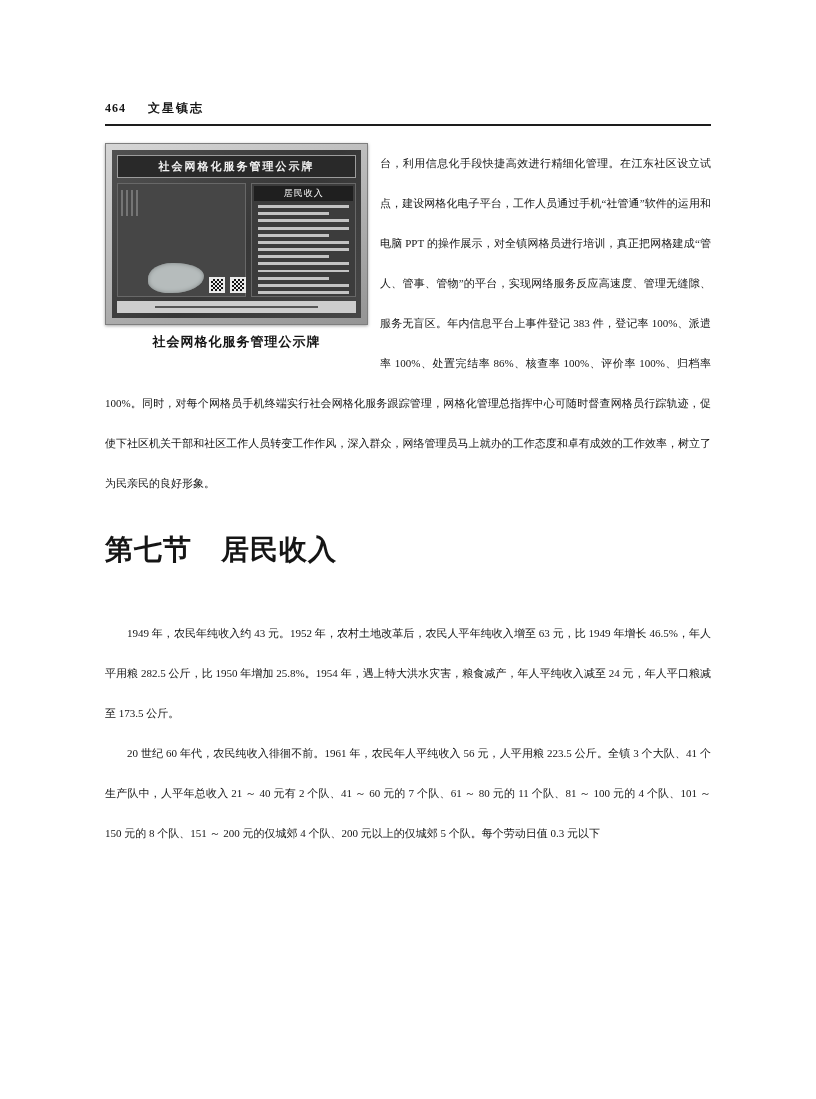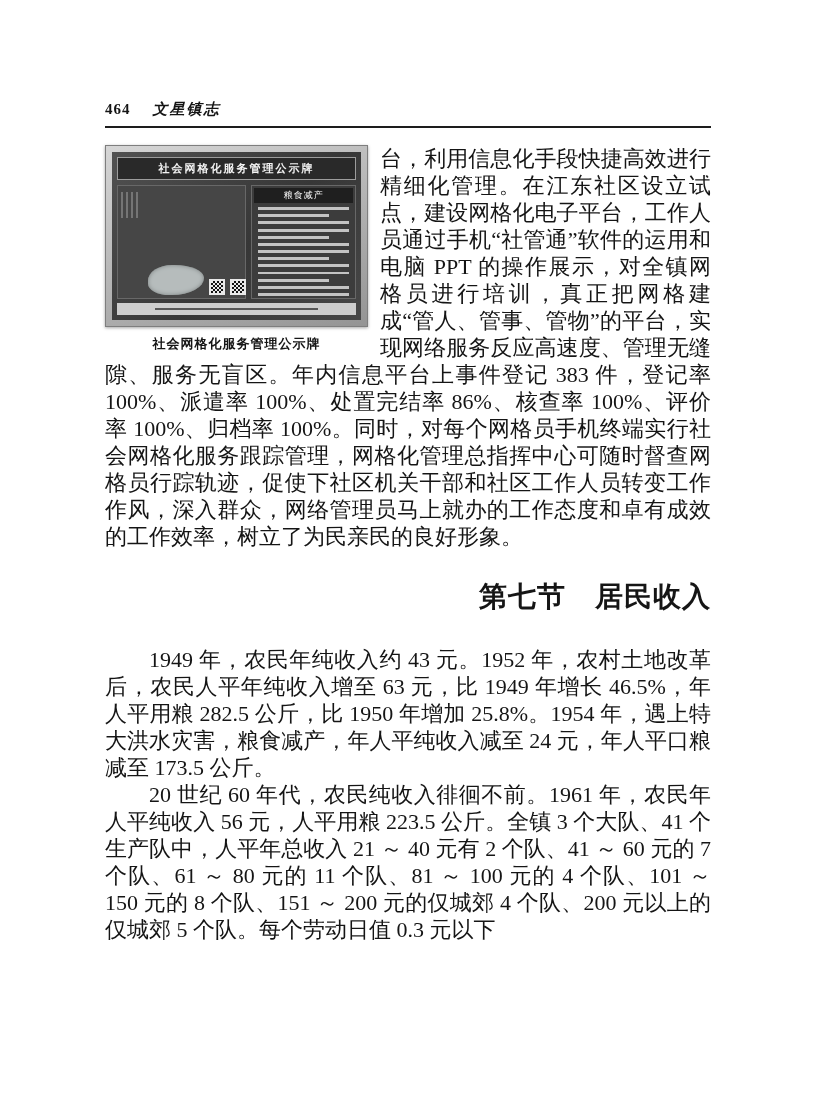--- a/index.html
+++ b/index.html
@@ -8,29 +8,29 @@
     width:816px; height:1099px;
     font-family:"Liberation Serif","DejaVu Serif",serif;
     color:#151515;
     overflow:hidden;
   }
   .page { width:816px; height:1099px; padding:100px 105px 0 105px; background:#fff; }
 
   
   .page-header {
     display:flex; align-items:baseline; gap:22px;
-    font-size:15px; padding-bottom:7px;
+    font-size:12px; padding-bottom:7px;
     border-bottom:2px solid #1d1d1d;
     margin-bottom:17px;
   }
   .pg-num { font-weight:bold; letter-spacing:1px; }
-  .bk-title { font-weight:bold; letter-spacing:2px;font-style:italic; }
+  .bk-title { font-weight:bold; letter-spacing:2px; }
 
   
-  .para { font-size:22px; line-height:27px; text-align:justify; }
+  .para { font-size:11px; line-height:40px; text-align:justify; }
   .indent { text-indent:2em; }
 
   
   .photo-fig { float:left; width:263px; margin:0 12px 4px 0; }
   .board {
     width:263px; height:182px;
     background:linear-gradient(160deg,#d6d6d6,#949494);
     padding:6px; border:1px solid #7e7e7e;
     box-shadow:0 1px 3px rgba(0,0,0,.35);
   }
@@ -72,23 +72,23 @@
   .board-footer .f-line { width:68%; height:2px; background:#565656; }
 
   .photo-caption {
     margin-top:8px; text-align:center;
     font-family:"Liberation Sans","DejaVu Sans",sans-serif;
     font-size:13px; font-weight:bold; letter-spacing:1px;
   }
 
   
   .section-title {
-    clear:both; text-align:right;
+    clear:both; text-align:left;
     font-size:28px; font-weight:bold; letter-spacing:1px;
-    margin:28px 0 30px;
+    margin:28px 0 44px;
   }
   .subsection-title {
     font-family:"Liberation Sans","DejaVu Sans",sans-serif;
     font-size:17px; font-weight:bold;
     line-height:28.6px; text-indent:2em;
     margin:2px 0 1px;
   }
 </style>
 </head>
 <body>
@@ -119,21 +119,21 @@
               <div class="table-row"></div>
               <div class="table-row"></div>
               <div class="table-row"></div>
               <div class="bottom-strip">
                 <div class="map-blob"></div>
                 <div class="qr"></div>
                 <div class="qr"></div>
               </div>
             </div>
             <div class="bp-right">
-              <div class="panel-head">粮食减产</div>
+              <div class="panel-head">居民收入</div>
               <div class="duty-line"></div>
               <div class="duty-line short"></div>
               <div class="duty-line"></div>
               <div class="duty-line"></div>
               <div class="duty-line short"></div>
               <div class="duty-line"></div>
               <div class="duty-line"></div>
               <div class="duty-line short"></div>
               <div class="duty-line"></div>
               <div class="duty-line"></div>

